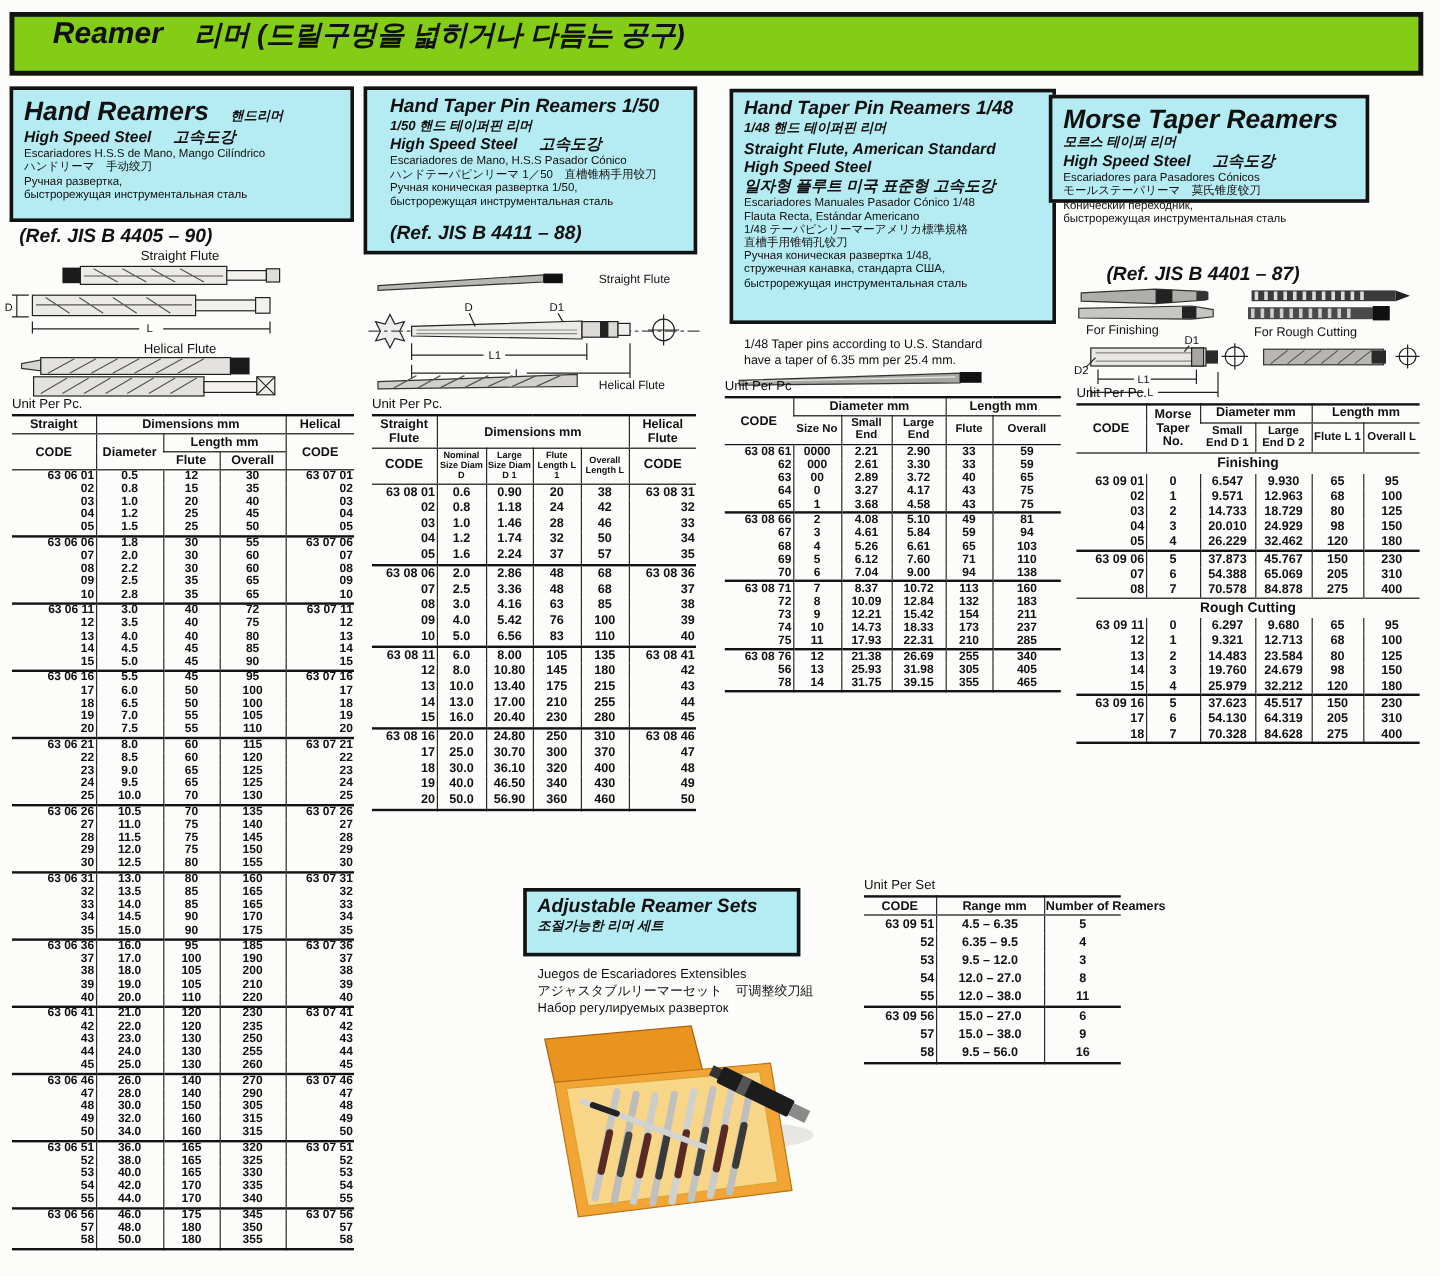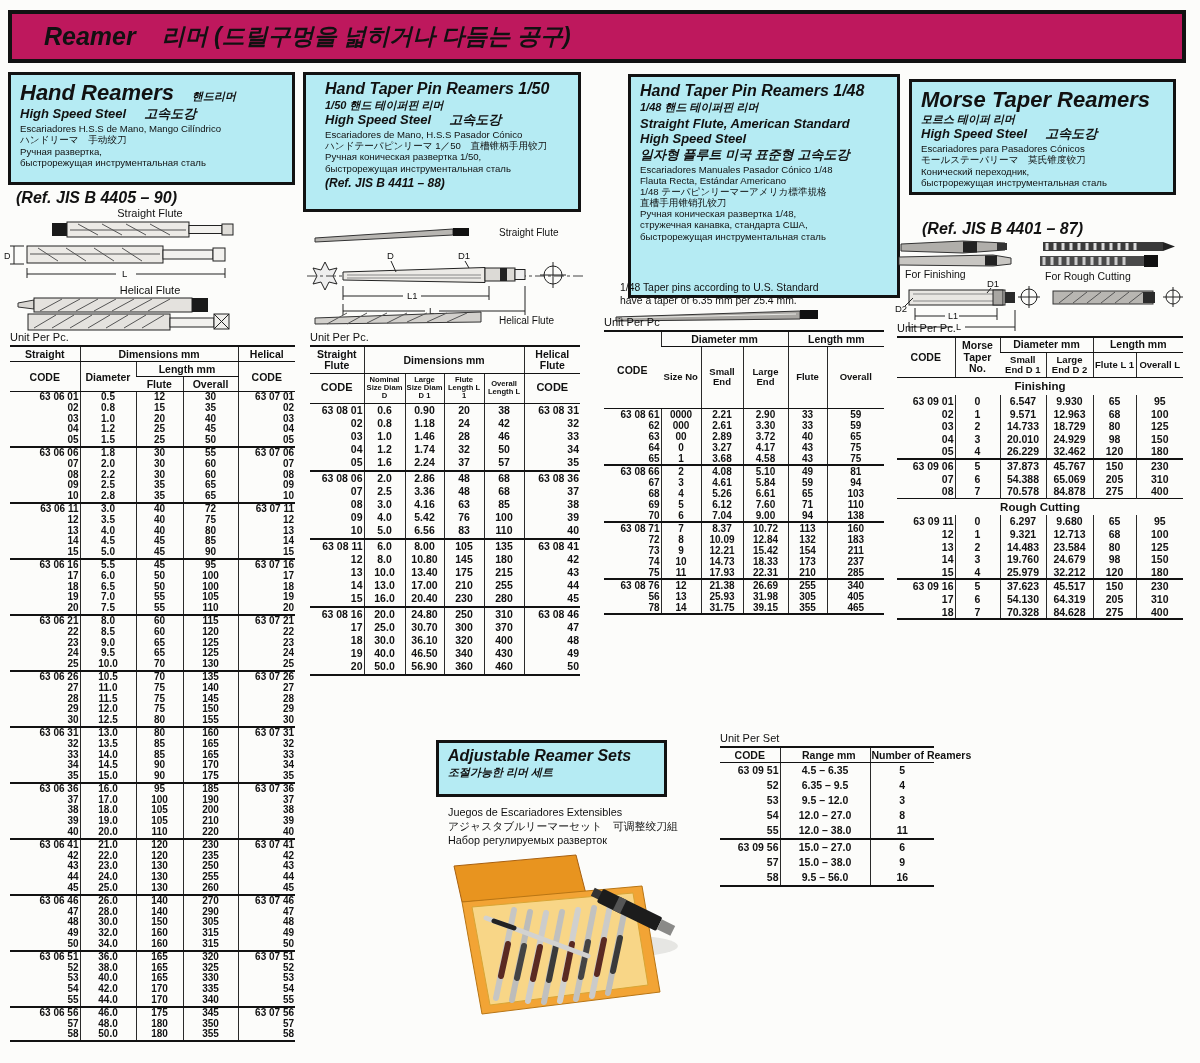--- a/index.html
+++ b/index.html
@@ -1,19 +1,19 @@
 <!DOCTYPE html>
 <html><head>
 <meta charset="utf-8">
 <style>
   html,body{margin:0;padding:0;background:#888;}
   .page{position:relative;width:1200px;height:1063px;background:#fcfcfa;font-family:"Liberation Sans",sans-serif;color:#111;overflow:hidden;margin:0 auto;}
   .abs{position:absolute;box-sizing:border-box;}
   
-  .banner{left:8px;top:10px;width:1178px;height:53px;background:#be185d;border:4px solid #121212;display:flex;align-items:center;padding-left:32px;}
+  .banner{left:8px;top:10px;width:1178px;height:53px;background:#84cc16;border:4px solid #121212;display:flex;padding-left:32px;}
   .banner .t-en{font-size:25px;font-weight:bold;font-style:italic;margin-right:26px;}
   .banner .t-ko{font-size:23px;font-weight:bold;font-style:italic;}
   
   .ib{background:#b5ebf3;border:3.5px solid #121212;padding:5px 9px 4px 9px;}
   .ib-row{display:flex;align-items:baseline;gap:18px;}
   .tt{font-weight:bold;font-style:italic;line-height:1.18;}
   .t17{font-size:22px;} .t16{font-size:16px;} .t15{font-size:11px;} .t13{font-size:13px;}
   .ib-lines{font-size:9.6px;line-height:1.16;margin-top:2px;}
   .ref{font-size:16px;font-weight:bold;font-style:italic;}
   .note{font-size:10.4px;line-height:1.25;}
@@ -29,21 +29,21 @@
   td.num,td.range{text-align:center;}
   tr.label-row td{border-left:none!important;text-align:center;font-weight:bold;font-size:11.5px;padding:2px 0;}
   tr.label-row.ltop td{border-top:1.8px solid #121212;}
   .hand th{font-size:10.5px;}
   .hand td{font-size:10px;line-height:10.8px;}
   .t50 thead tr:first-child th{font-size:10.5px;white-space:normal;line-height:1.05;padding:2px 1px;}
   .t50 thead tr:nth-child(2) th{font-size:7.6px;white-space:normal;line-height:1.08;padding:2px 1px;font-weight:bold;}
   .t50 thead tr:nth-child(2) th.big{font-size:11px;}
   .t50 td{font-size:10.5px;line-height:13.2px;}
   .t48 thead tr:first-child th{font-size:10.5px;}
-  .t48 thead tr:nth-child(2) th{font-size:9.5px;white-space:normal;line-height:1.1;padding:20px 1px;}
+  .t48 thead tr:nth-child(2) th{font-size:9.5px;white-space:normal;line-height:1.1;padding:1px 1px;}
   .t48 td{font-size:10px;line-height:11px;}
   .morse thead tr:first-child th{font-size:10.5px;white-space:normal;line-height:1.1;}
   .morse thead tr:nth-child(2) th{font-size:9.5px;white-space:normal;line-height:1.1;padding:2px 1px;}
   .morse td{font-size:10.5px;line-height:12.6px;}
   .adj th{font-size:10.5px;white-space:normal;line-height:1.15;padding:3px 1px;}
   .adj td{font-size:10.5px;line-height:15px;}
   svg text{font-family:"Liberation Sans",sans-serif;fill:#111;}
 </style>
 </head>
 <body>
@@ -544,21 +544,21 @@
     <div class="ib-row">
         <span class="tt t13">High Speed Steel</span>
         <span class="tt t13">고속도강</span>
       </div>
     <div class="ib-lines">
         <div>Escariadores de Mano, H.S.S Pasador Cónico</div>
         <div>ハンドテーパピンリーマ 1／50　直槽锥柄手用铰刀</div>
         <div>Ручная коническая развертка 1/50,</div>
         <div>быстрорежущая инструментальная сталь</div>
       </div>
-    <div class="ref" style="font-size:12px;margin-top:2px;font-style:italic;">(Ref. JIS B 4411 – 88)</div>
+    <div class="ref" style="font-size:16px;margin-top:12px;font-style:italic;">(Ref. JIS B 4411 – 88)</div>
   </div>
 
   <svg class="abs" style="left:303px;top:214px;" width="285" height="116" viewBox="0 0 285 116">
     <polygon points="12,24 150,15 150,21 12,28" fill="#b8b6b2" stroke="#333"></polygon>
     <rect x="150" y="14" width="16" height="8" fill="#111"></rect>
     <text x="196" y="22" font-size="10">Straight Flute</text>
     <path d="M22 48 L26 56 L34 54 L30 62 L34 70 L26 68 L22 76 L18 68 L10 70 L14 62 L10 54 L18 56 Z" fill="#eee" stroke="#222"></path>
     <line x1="4" y1="62" x2="280" y2="62" stroke="#444" stroke-dasharray="10 3 3 3"></line>
     <polygon points="40,58 182,53.5 182,68.5 40,66" fill="#eceae6" stroke="#222"></polygon>
     <path d="M44 61 H178 M44 64 H178" stroke="#888" fill="none"></path>
@@ -764,21 +764,21 @@
             <td class="num">50.0</td>
             <td class="num">56.90</td>
             <td class="num">360</td>
             <td class="num">460</td>
             <td class="codeh">50</td>
           </tr>
         </tbody>
     </table>
   </div>
 
-  <div class="abs ib" style="left:628px;top:74px;width:272px;height:224px;">
+  <div class="abs ib" style="left:608px;top:74px;width:272px;height:196px;">
     <div class="tt t16">Hand Taper Pin Reamers 1/48</div>
     <div class="tt t15">1/48 핸드 테이퍼핀 리머</div>
     <div class="tt t13" style="margin-top:2px;">Straight Flute, American Standard</div>
     <div class="tt t13">High Speed Steel</div>
     <div class="tt t13">일자형 플루트 미국 표준형 고속도강</div>
     <div class="ib-lines">
         <div>Escariadores Manuales Pasador Cónico 1/48</div>
         <div>Flauta Recta, Estándar Americano</div>
         <div>1/48 テーパピンリーマーアメリカ標準規格</div>
         <div>直槽手用锥销孔铰刀</div>
@@ -965,21 +965,21 @@
             <td class="num">14</td>
             <td class="num">31.75</td>
             <td class="num">39.15</td>
             <td class="num">355</td>
             <td class="num">465</td>
           </tr>
         </tbody>
     </table>
   </div>
 
-  <div class="abs ib" style="left:909px;top:79px;width:267px;height:116px;">
+  <div class="abs ib" style="left:874px;top:79px;width:267px;height:90px;">
     <div class="tt t17">Morse Taper Reamers</div>
     <div class="ib-row">
         <span class="tt t15">모르스 테이퍼 리머</span>
       </div>
     <div class="ib-row">
         <span class="tt t13">High Speed Steel</span>
         <span class="tt t13">고속도강</span>
       </div>
     <div class="ib-lines">
         <div>Escariadores para Pasadores Cónicos</div>

